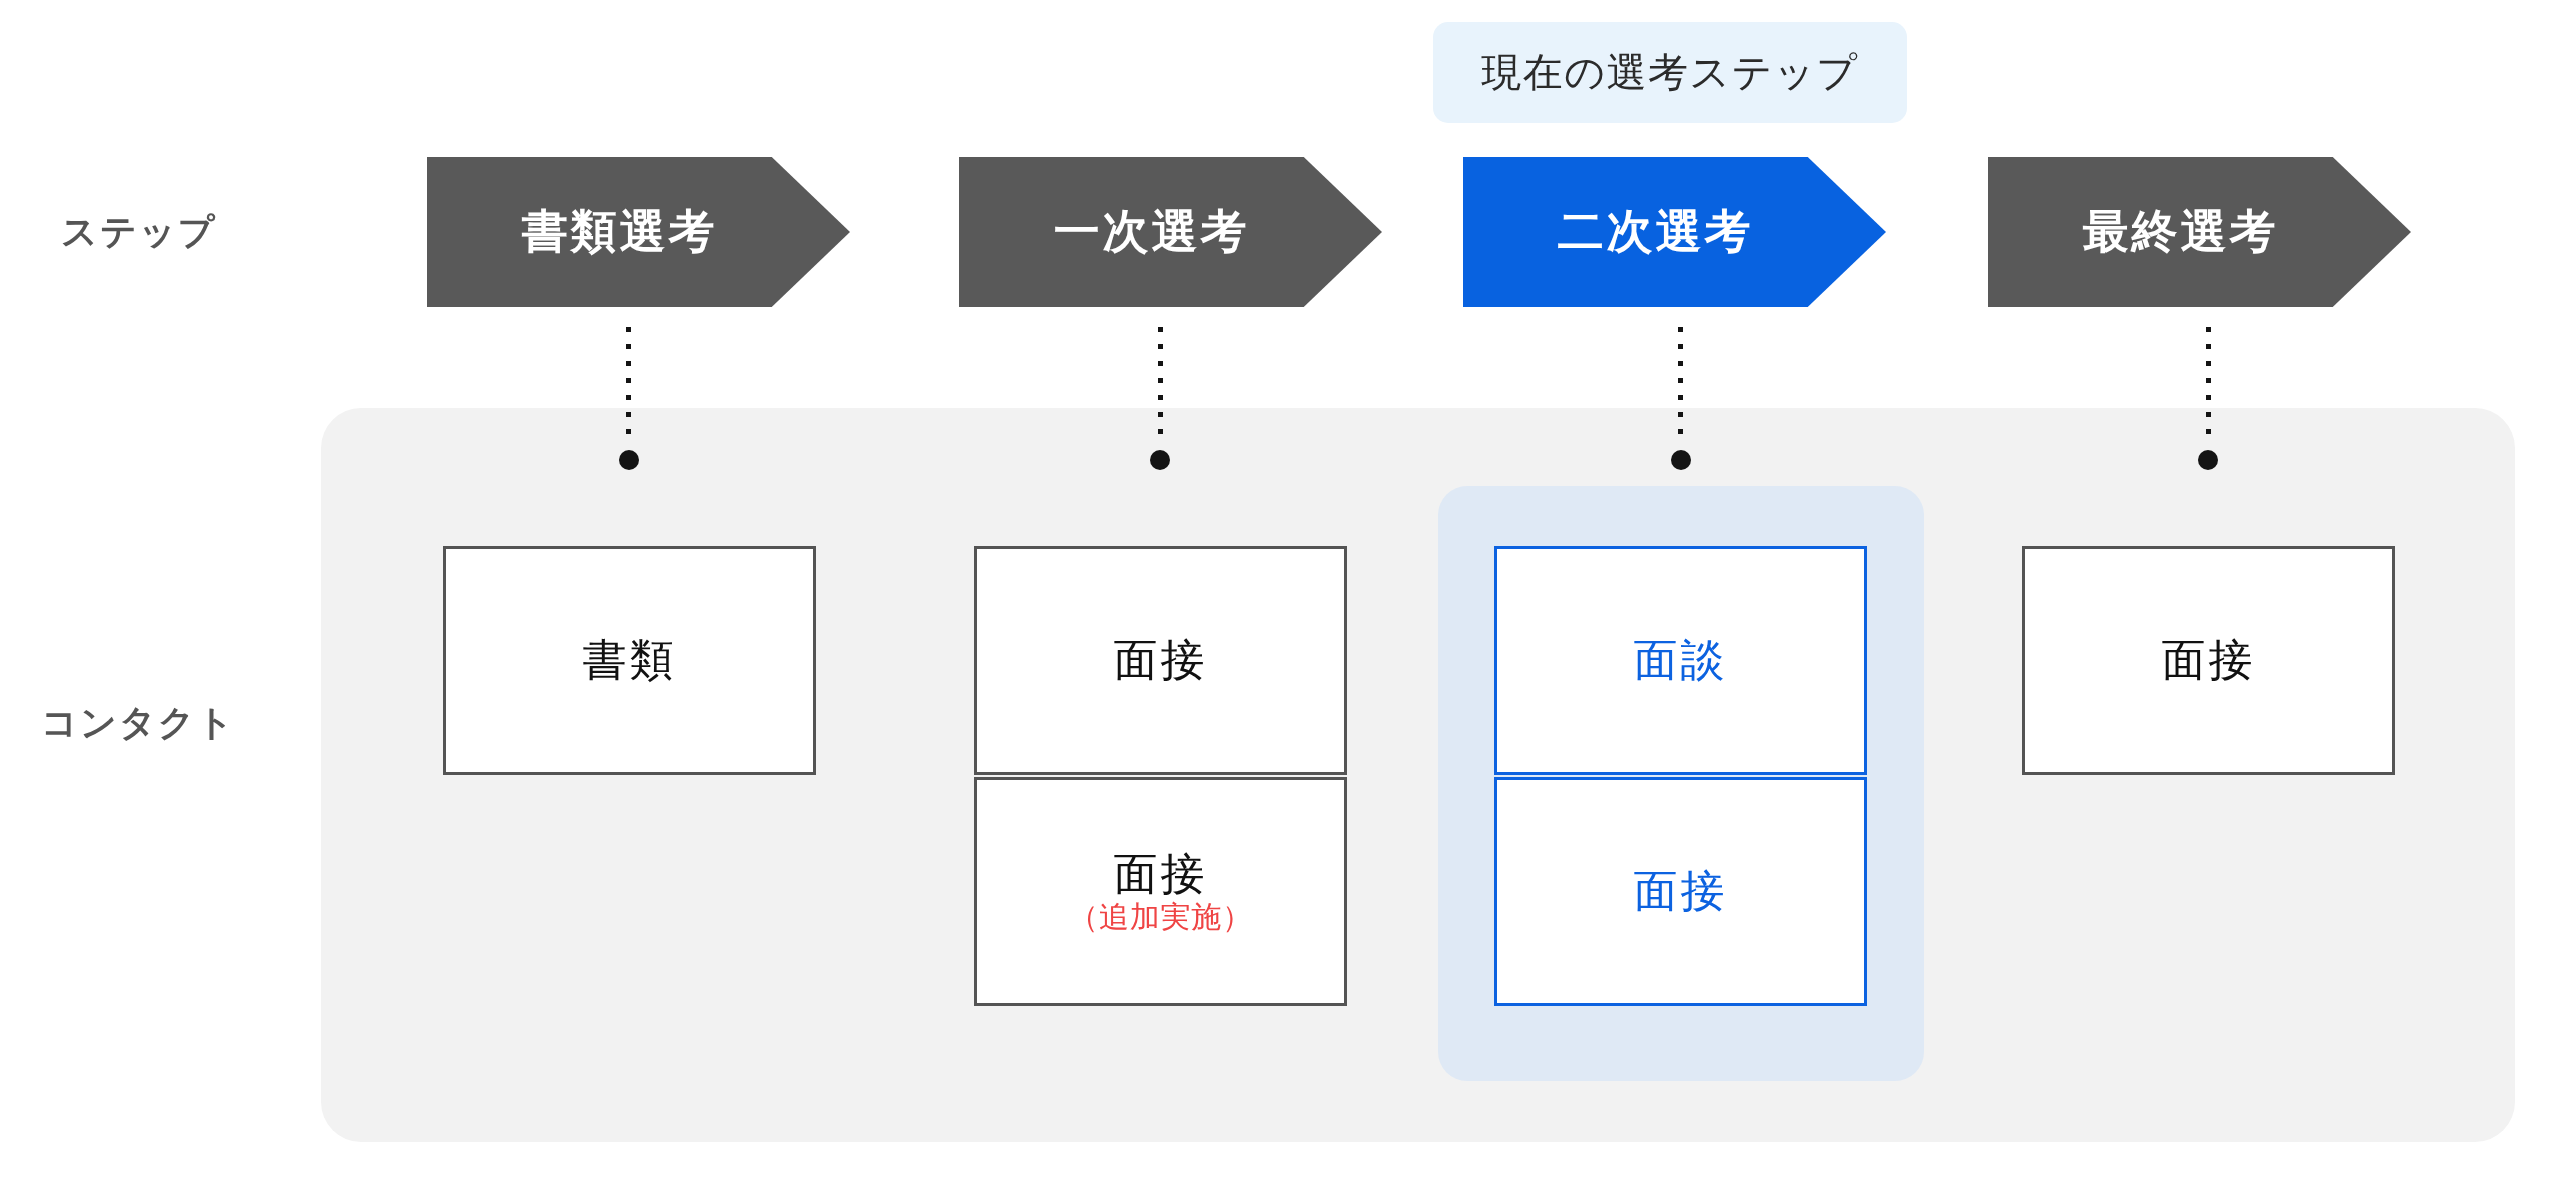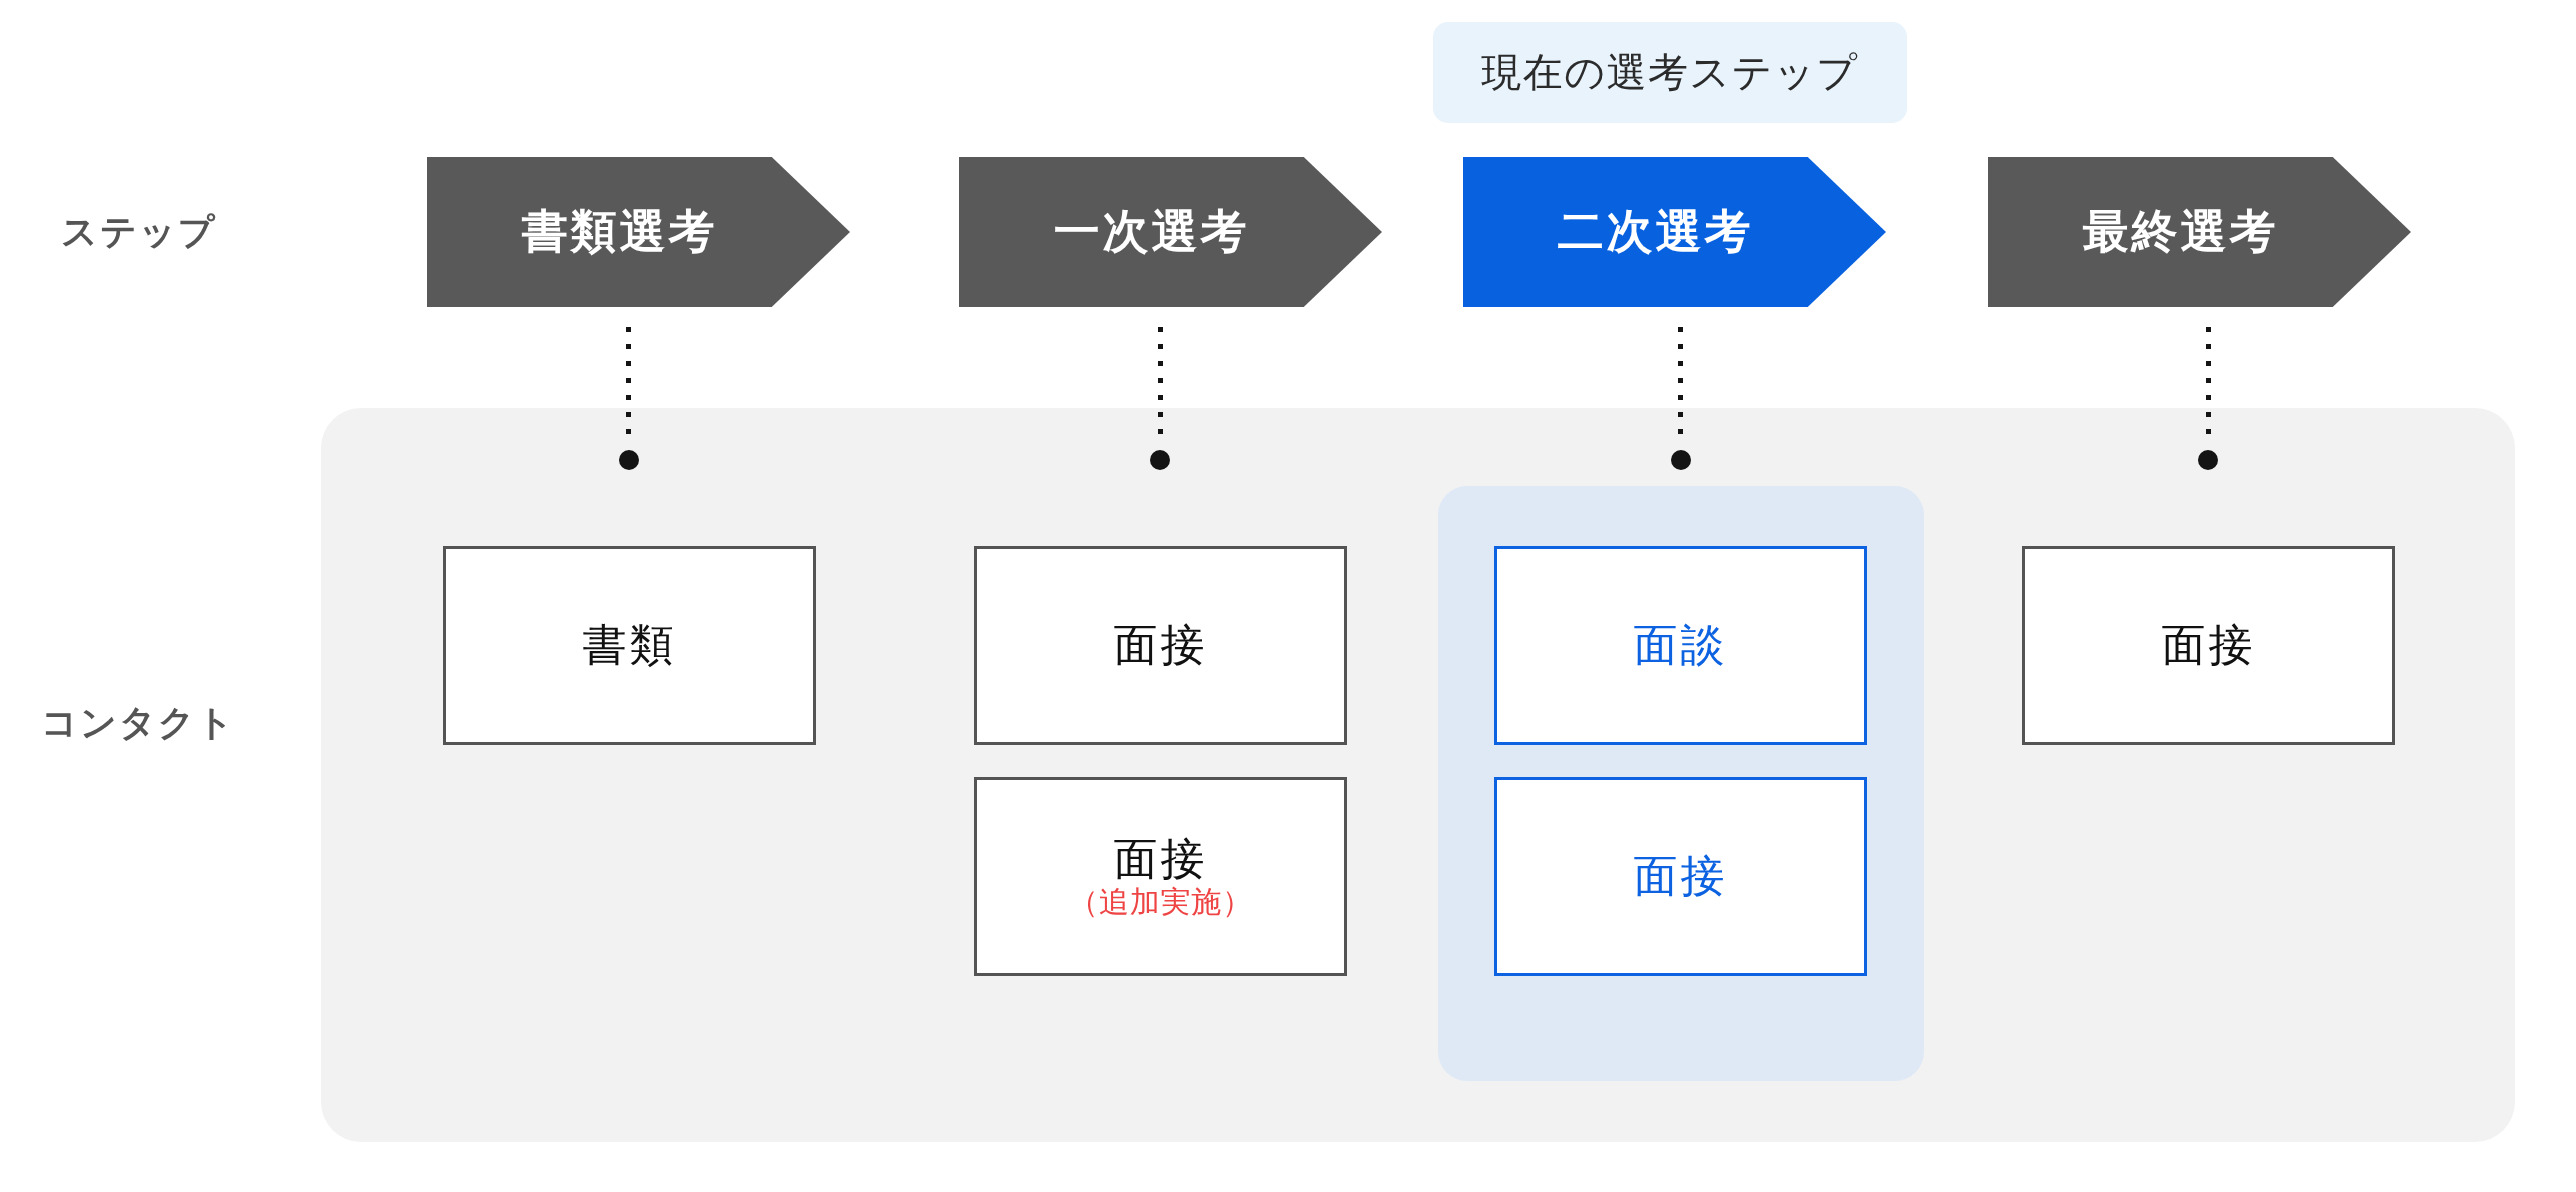--- a/index.html
+++ b/index.html
@@ -49,21 +49,21 @@
     position:absolute;left:321px;top:408px;width:2194px;height:734px;
     background:#f2f2f2;border-radius:40px;z-index:1;
   }
   
   .current-panel{
     position:absolute;left:1438px;top:486px;width:486px;height:595px;
     background:#dfe9f5;border-radius:29px;z-index:2;
   }
   
   .cbox{
-    position:absolute;width:373px;height:199px;background:#ffffff;z-index:4;
+    position:absolute;width:373px;height:229px;background:#ffffff;z-index:4;
     border:3.6px solid #545454;box-sizing:border-box;
     display:flex;flex-direction:column;align-items:center;justify-content:center;
     font-size:44px;color:#111111;letter-spacing:2.9px;line-height:1.15;
   }
   .cbox.blue{border-color:#0c62e0;color:#0c62e0;}
   .cbox .sublabel{font-size:30px;letter-spacing:0.7px;color:#ef4444;}
   .b-doc{left:443px;top:546px;}
   .b-int1{left:974px;top:546px;}
   .b-int1b{left:974px;top:777px;}
   .b-meet{left:1494px;top:546px;}

